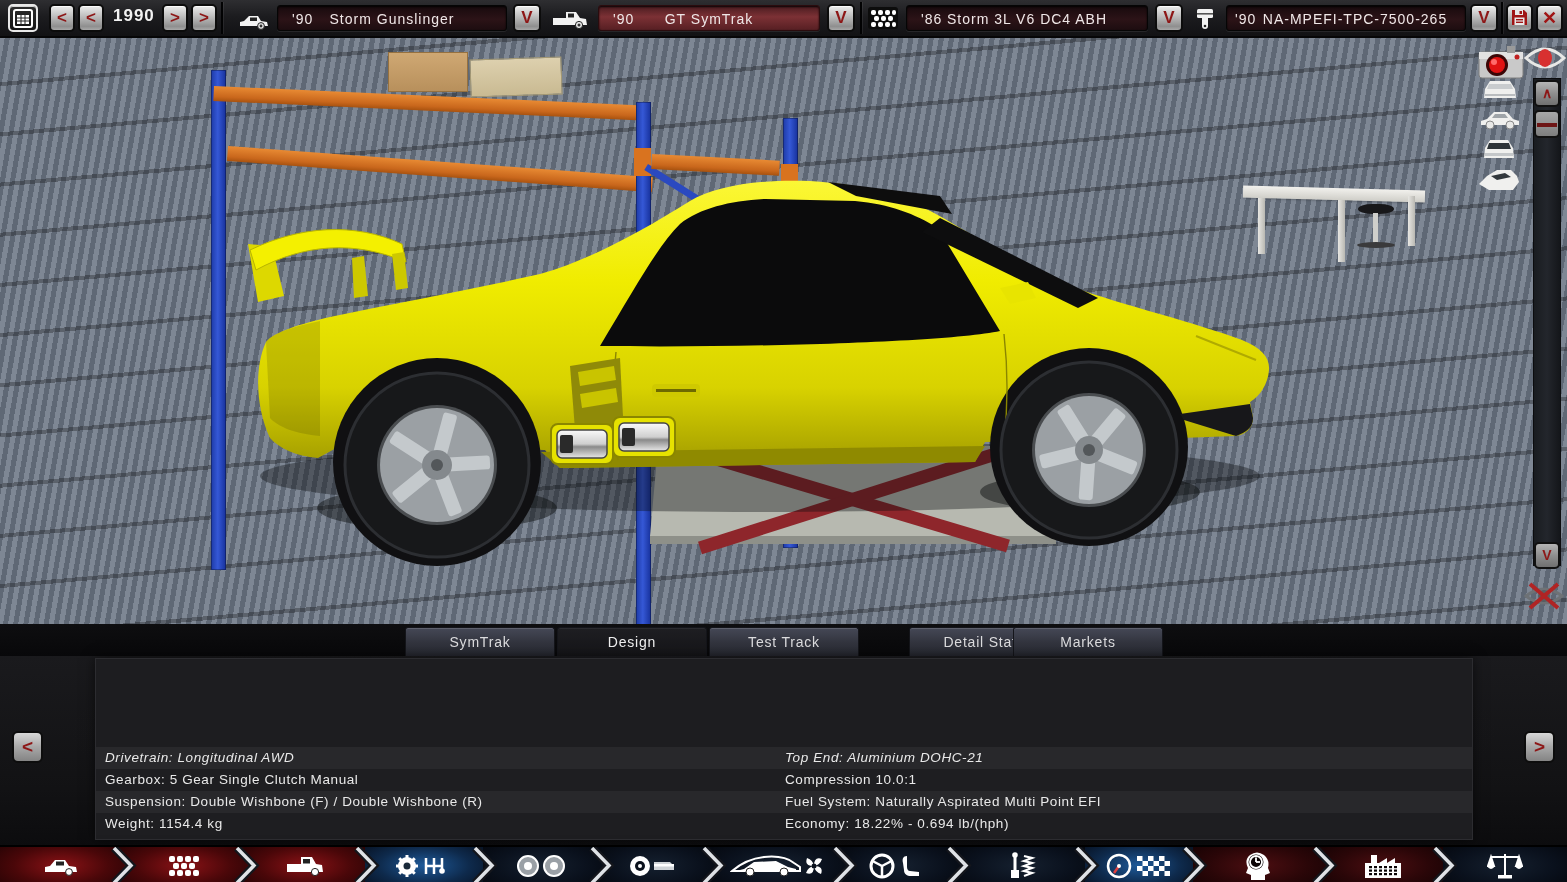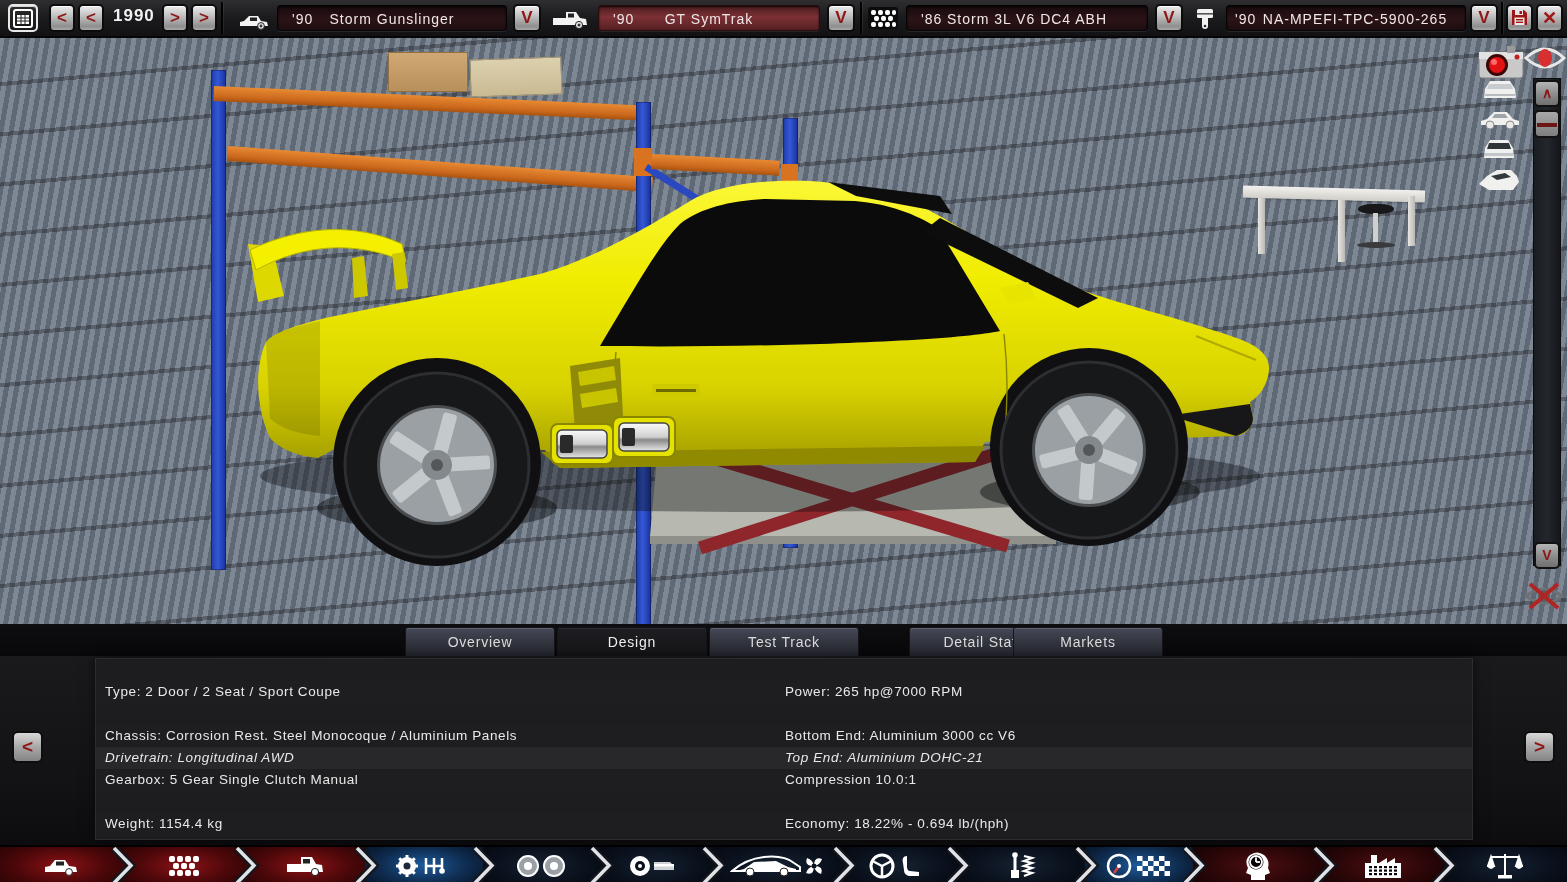--- a/index.html
+++ b/index.html
@@ -212,21 +212,21 @@
 
     <svg class="topicon" style="left:1193px;top:7px" width="24" height="24" viewBox="0 0 24 24">
         <rect x="4" y="2" width="16" height="9" rx="1.5" fill="#f2f2f2"></rect>
         <rect x="4" y="6" width="16" height="1.6" fill="#555"></rect>
         <rect x="9" y="11" width="6" height="8" fill="#f2f2f2"></rect>
         <circle cx="12" cy="19" r="3" fill="#f2f2f2"></circle>
         <circle cx="12" cy="19" r="1.3" fill="#222"></circle>
       </svg>
     <div class="dropfield" style="left:1226px;width:240px;">
       <span class="yr" style="left:8px">'90</span>
-      <span class="nm" style="left:18px">NA-MPEFI-TPC-5900-265</span>
+      <span class="nm" style="left:18px">NA-MPEFI-TPC-7500-265</span>
     </div>
     <div class="mbtn" style="left:1470px;width:28px;">V</div>
     <div class="vdiv" style="left:1501px;"></div>
 
     <div class="mbtn" style="left:1506px;width:27px;">
       <svg width="17" height="17" style="margin-top:3px" viewBox="0 0 17 17">
           <path d="M1 1 L13 1 L16 4 L16 16 L1 16 Z" fill="#a01515"></path>
           <rect x="4" y="1" width="8" height="5" fill="#e8e8e8"></rect>
           <rect x="8.5" y="2" width="2.5" height="3" fill="#a01515"></rect>
           <rect x="3.5" y="8.5" width="10" height="7.5" fill="#e8e8e8"></rect>
@@ -553,46 +553,42 @@
       <path d="M2 16 Q20 2 38 16 Q20 30 2 16 Z" fill="none" stroke="#6e7276" stroke-width="3"></path>
       <circle cx="20" cy="16" r="6" fill="#5a5e62"></circle>
       <g stroke="#b02424" stroke-width="4">
         <line x1="6" y1="4" x2="34" y2="28"></line>
           <line x1="34" y1="4" x2="6" y2="28"></line>
       </g>
     </svg>
   </div>
 
   <div id="tabstrip" class="abs">
-    <div class="tab" style="left:405px;">Overview</div>
+    <div class="tab" style="left:405px;">SymTrak</div>
     <div class="tab active" style="left:557px;">Design</div>
     <div class="tab" style="left:709px;">Test Track</div>
     <div class="tab" style="left:909px;">Detail Stats</div>
     <div class="tab" style="left:1013px;">Markets</div>
   </div>
 
   <div id="infoarea" class="abs">
     <div class="sidearrow" style="left:12px;top:75px;">&lt;</div>
     <div class="sidearrow" style="left:1524px;top:75px;">&gt;</div>
     <div id="infopanel">
-      <div class="irow base" style="top:22px;">
-          <span class="itext l">Type: 2 Door / 2 Seat / Sport Coupe</span>
-          <span class="itext r">Power: 265 hp@7000 RPM</span>
-        </div>
-      <div class="irow base" style="top:66px;">
-          <span class="itext l">Chassis: Corrosion Rest. Steel Monocoque / Aluminium Panels</span>
-          <span class="itext r">Bottom End: Aluminium 3000 cc V6</span>
-        </div>
       <div class="irow alt" style="top:88px;font-style:italic;">
           <span class="itext l">Drivetrain: Longitudinal AWD</span>
           <span class="itext r">Top End: Aluminium DOHC-21</span>
         </div>
       <div class="irow base" style="top:110px;">
           <span class="itext l">Gearbox: 5 Gear Single Clutch Manual</span>
           <span class="itext r">Compression 10.0:1</span>
+        </div>
+      <div class="irow alt" style="top:132px;">
+          <span class="itext l">Suspension: Double Wishbone (F) / Double Wishbone (R)</span>
+          <span class="itext r">Fuel System: Naturally Aspirated Multi Point EFI</span>
         </div>
       <div class="irow base" style="top:154px;">
           <span class="itext l">Weight: 1154.4 kg</span>
           <span class="itext r">Economy: 18.22% - 0.694 lb/(hph)</span>
         </div>
     </div>
   </div>
 
   <div id="toolbar" class="abs">
       <div class="tseg" style="left: 0px; width: 122px; background: radial-gradient(70% 90%, rgb(138, 18, 22) 0%, rgb(74, 7, 9) 55%, rgb(35, 3, 4) 100%);">

